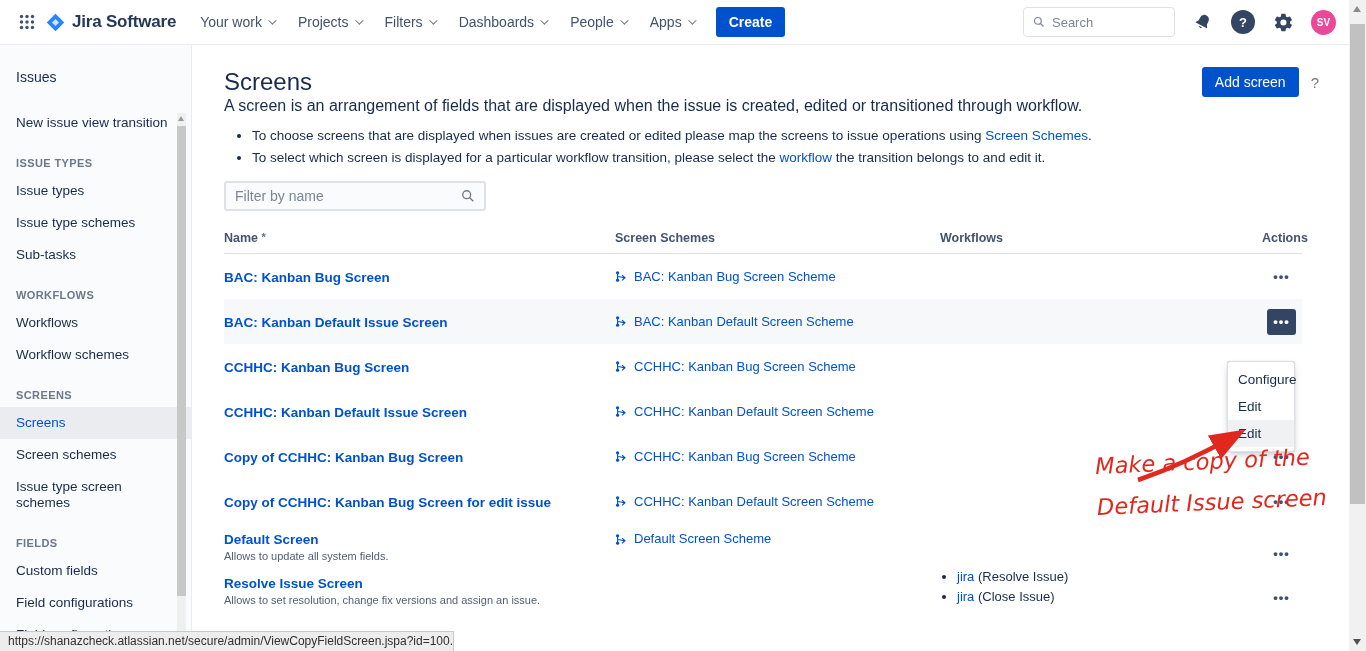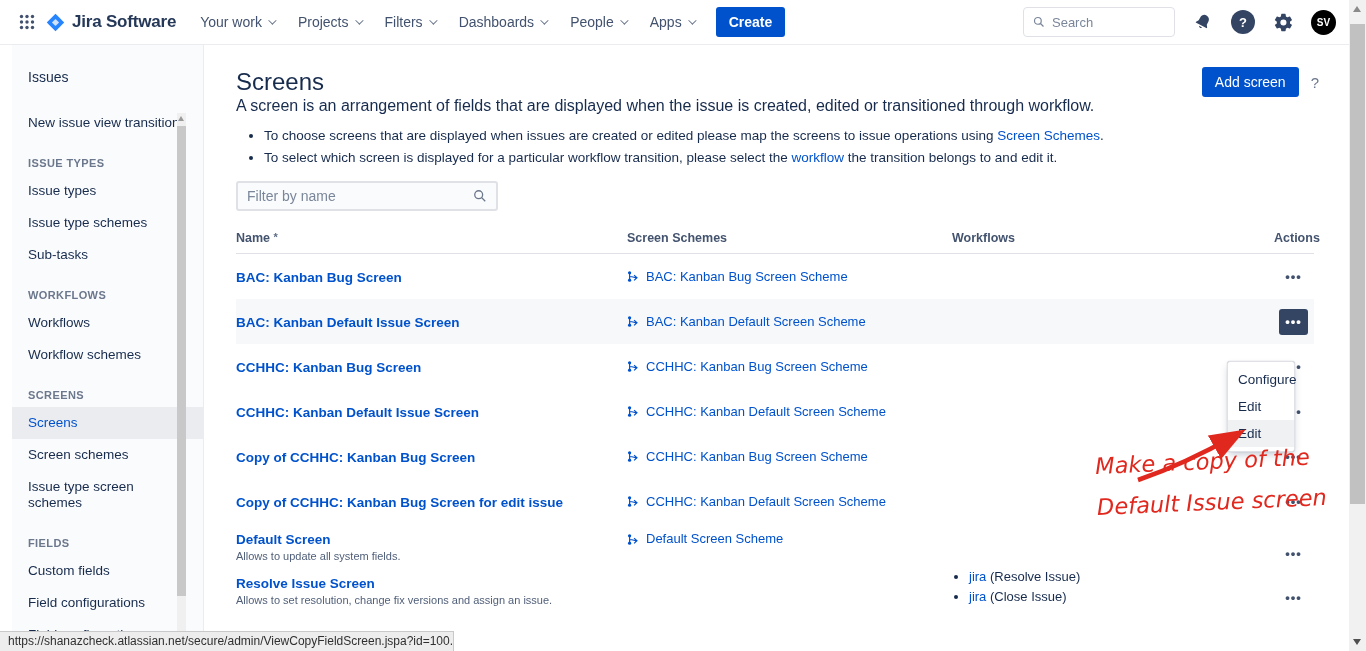--- a/index.html
+++ b/index.html
@@ -27,24 +27,24 @@
   }
   .nav-right { margin-left:auto; display:flex; align-items:center; gap:15px; }
   .nav-search {
     display:flex; align-items:center; gap:7px; width:152px; height:30px;
     border:1.5px solid #DFE1E6; border-radius:4px; padding:0 9px; background:#fff;
   }
   .nav-search input { border:none; outline:none; width:100%; font-size:13px; color:#172B4D; font-family:inherit; background:transparent; }
   .nav-search input::placeholder { color:#7A869A; }
   .icon-btn { display:flex; align-items:center; justify-content:center; width:26px; height:26px; cursor:pointer; }
   .help-circle { width:24px; height:24px; border-radius:50%; background:#344563; color:#fff; font-size:13px; font-weight:700; display:flex; align-items:center; justify-content:center; cursor:pointer; }
-  .avatar { width:25px; height:25px; border-radius:50%; background:#000000; color:#fff; font-size:10px; font-weight:700; display:flex; align-items:center; justify-content:center; cursor:pointer; }
-
-  
-  .layout { display:flex; height:606px;padding-left:12px; }
+  .avatar { width:25px; height:25px; border-radius:50%; background:#ec4899; color:#fff; font-size:10px; font-weight:700; display:flex; align-items:center; justify-content:center; cursor:pointer; }
+
+  
+  .layout { display:flex; height:606px; }
 
   
   .sidebar { width:192px; background:#FAFBFC; border-right:1px solid #EBECF0; padding-top:24px; flex-shrink:0; }
   .sidebar-title { padding:0 16px; font-size:14px; color:#172B4D; margin-bottom:22px; }
   .side-section { margin-top:4px; }
   .side-header { padding:14px 16px 6px; font-size:11px; font-weight:700; color:#6B778C; letter-spacing:0.4px; }
   .side-item { padding:8px 16px; font-size:13.5px; color:#172B4D; cursor:pointer; line-height:16px; }
   .side-item.active { background:#EBECF0; color:#0052CC; }
 
   

